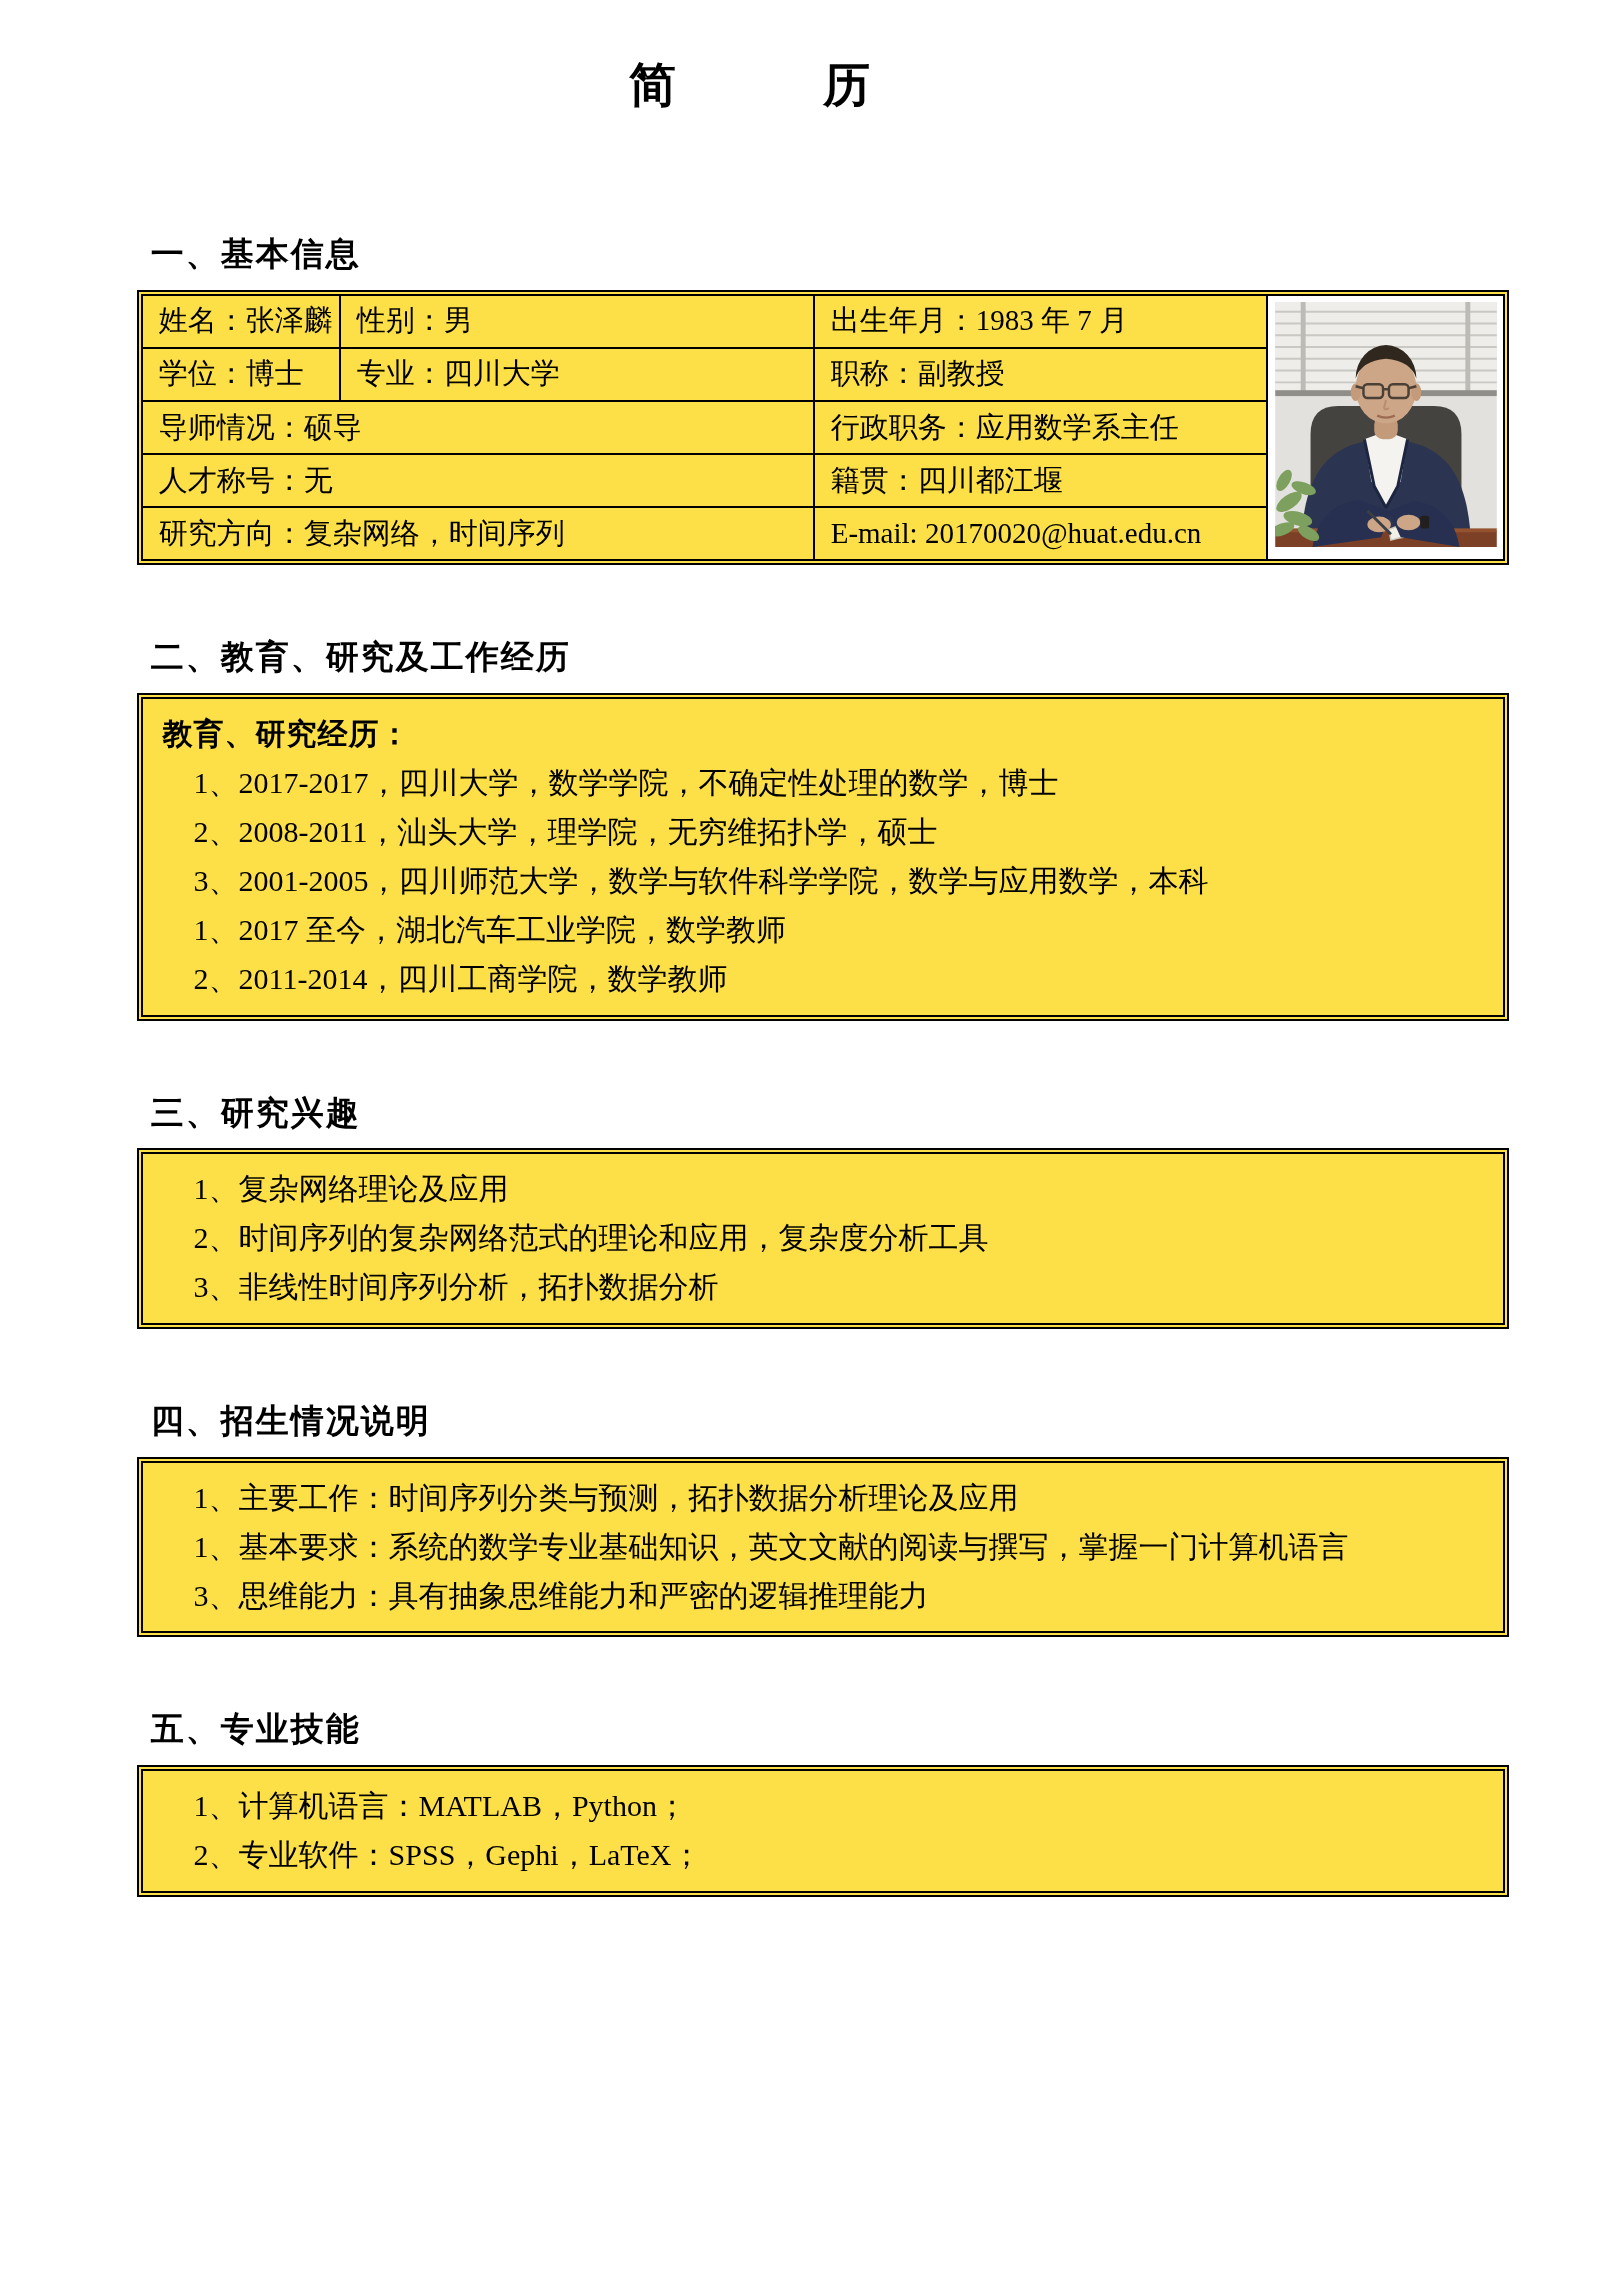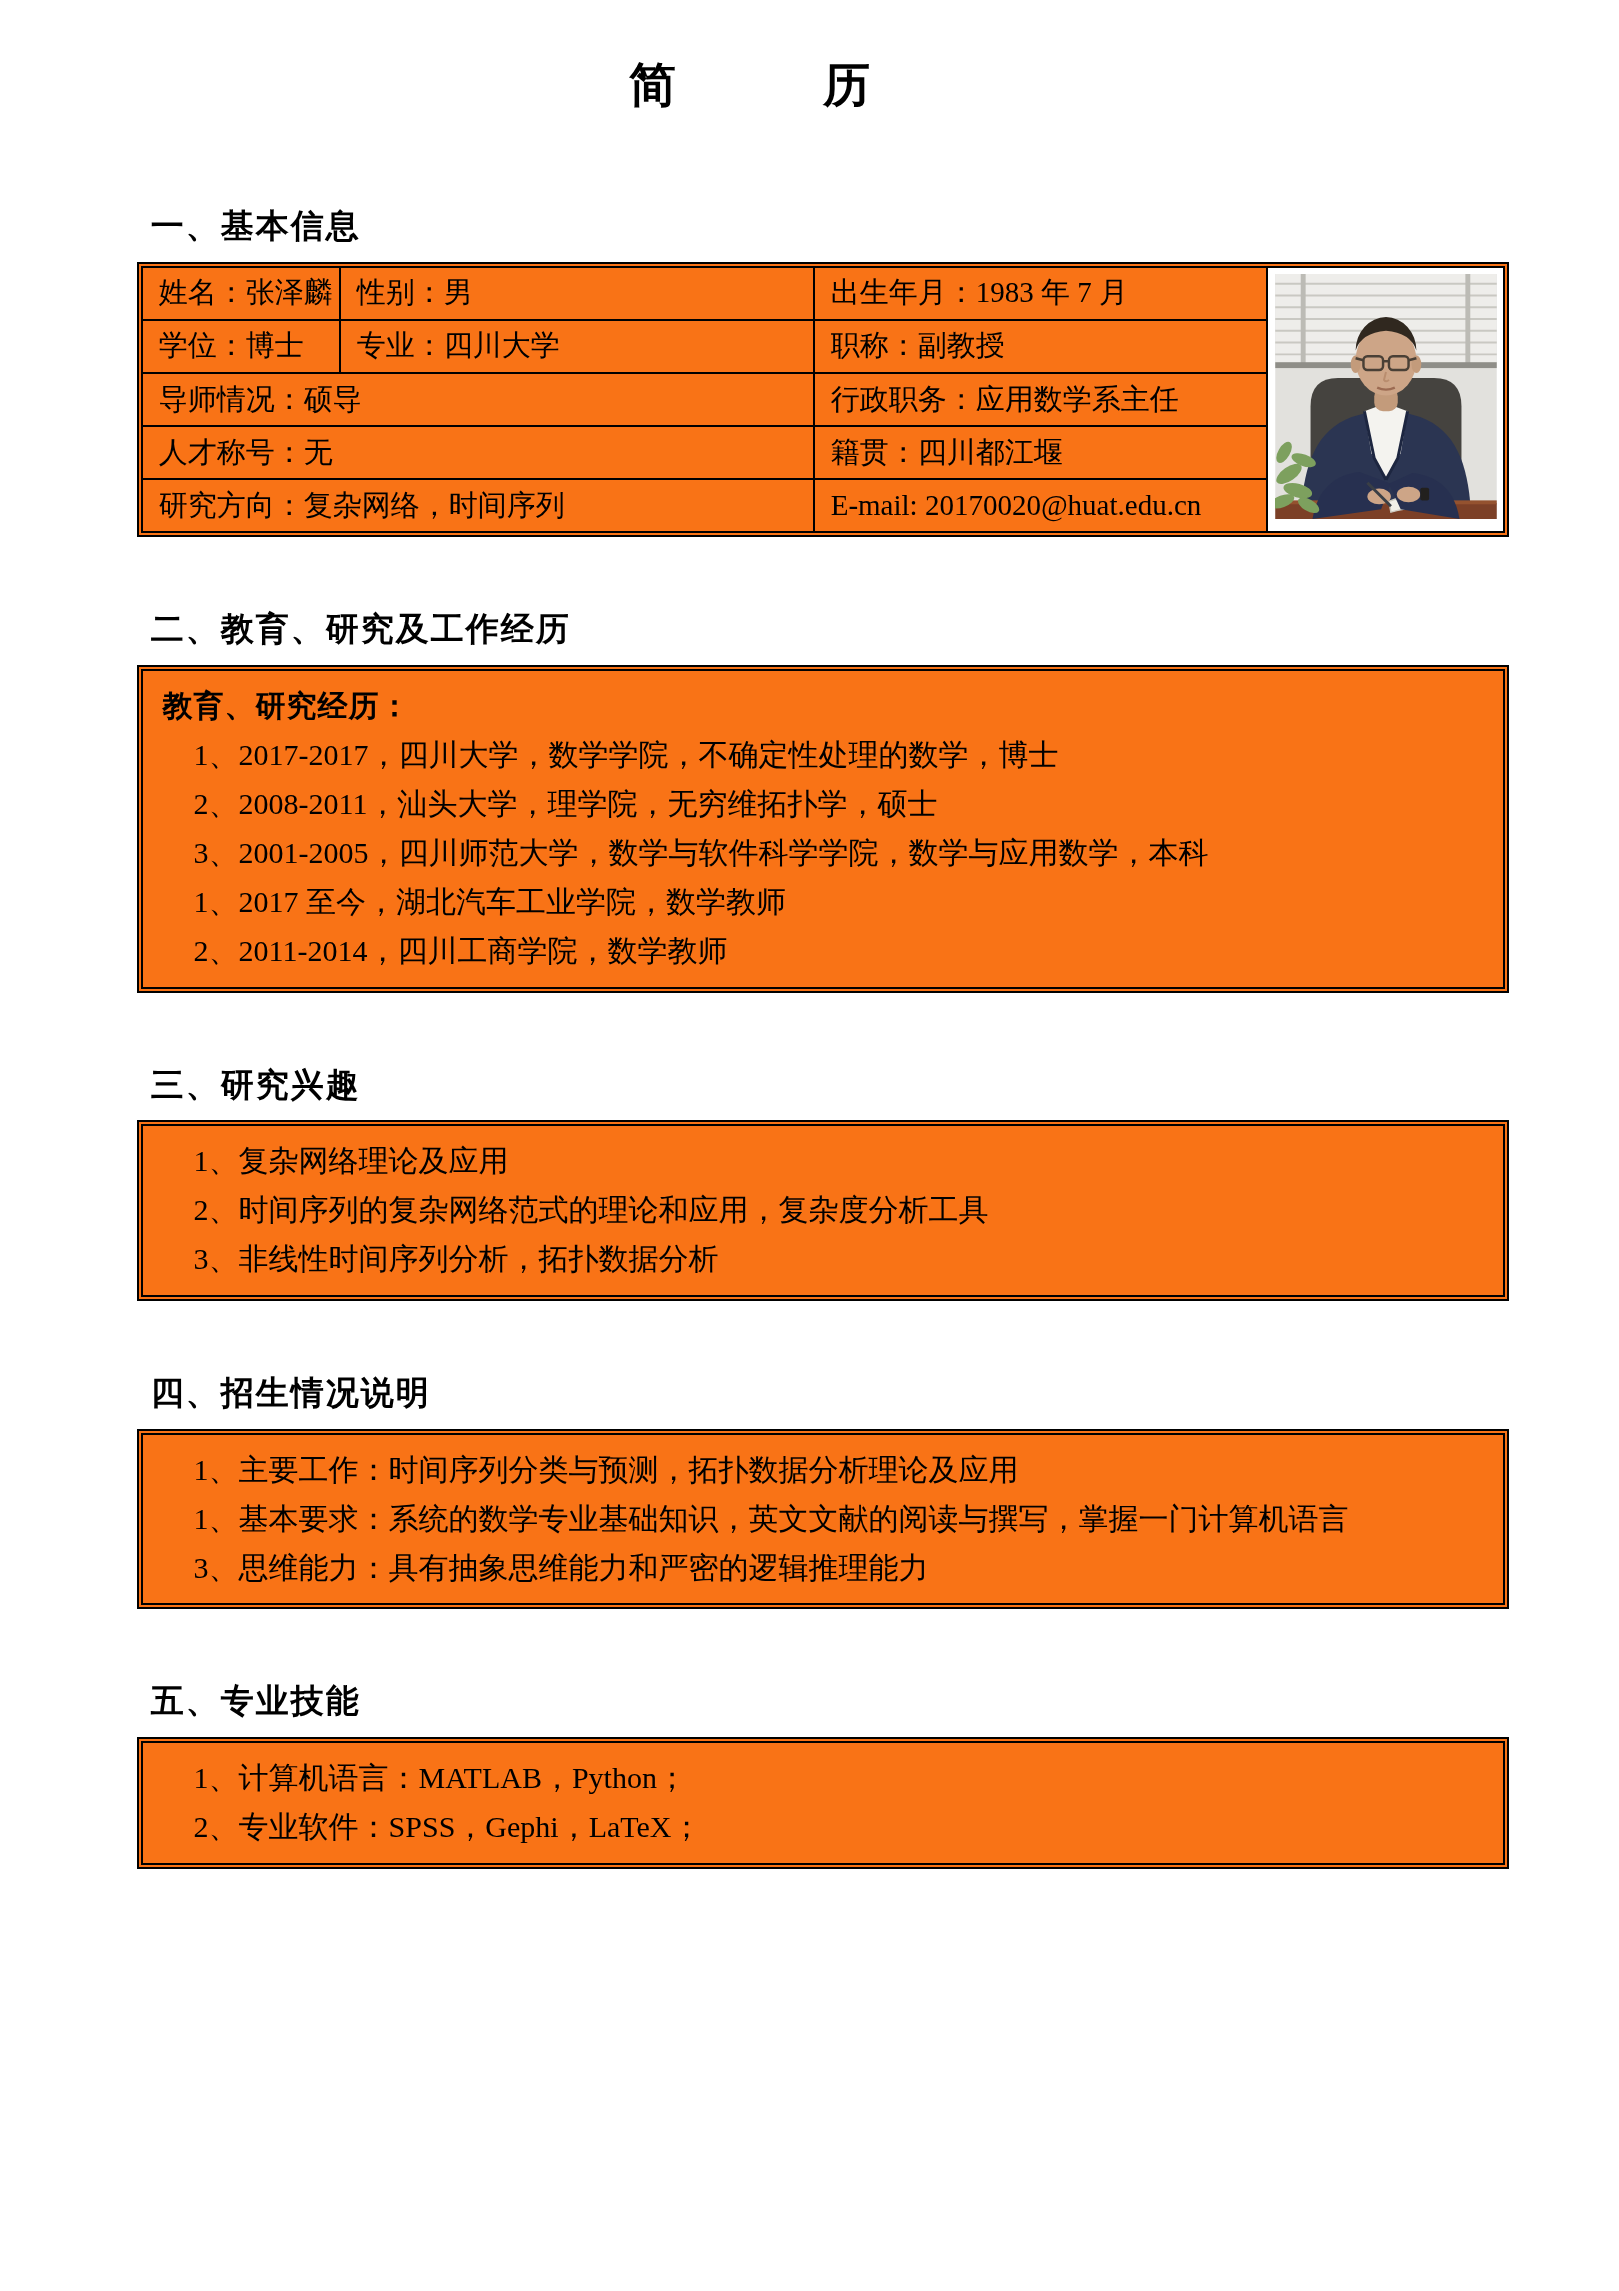--- a/index.html
+++ b/index.html
@@ -11,27 +11,27 @@
     position: relative; overflow: hidden;
   }
   .content { width: 1372px; margin-left: 137px; }
   .doc-title {
     padding-top: 54px;
     font-size: 47px; font-weight: bold;
     text-align: center; letter-spacing: 147px;
     white-space: nowrap;
   }
   .sec { margin-top: 71px; }
-  .sec-first { margin-top: 88px; }
+  .sec-first { margin-top: 116px; }
   .sec-heading {
     font-size: 33px; font-weight: bold;
     padding-left: 13.7px; line-height: 43px;
     letter-spacing: 2px;
   }
-  .dbox { border: 2.9px solid #000; padding: 2px; background: #f97316; margin-top: 13.7px; }
+  .dbox { border: 2.9px solid #000; padding: 2px; background: #fde047; margin-top: 13.7px; }
   .dbox-inner { border: 2px solid #000; }
   .box-pad { padding: 9.8px 19.6px 11.8px 17.6px; }
   .box-label { font-size: 30px; font-weight: bold; line-height: 49px; padding-left: 2px; letter-spacing: 1px; }
   .box-line { font-size: 30px; line-height: 49px; padding-left: 33px; }
   
   .info-table {
     width: 100%; border-collapse: collapse; table-layout: fixed;
     font-size: 29px;
   }
   .info-table td {

